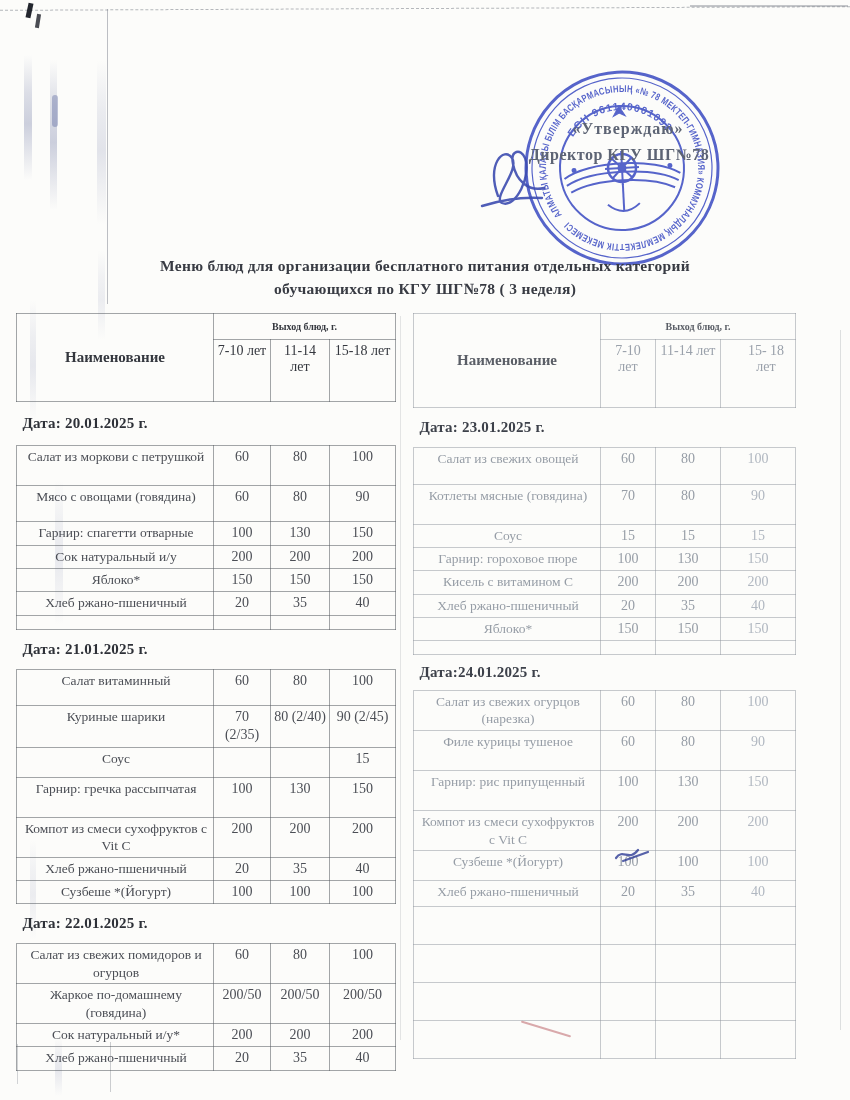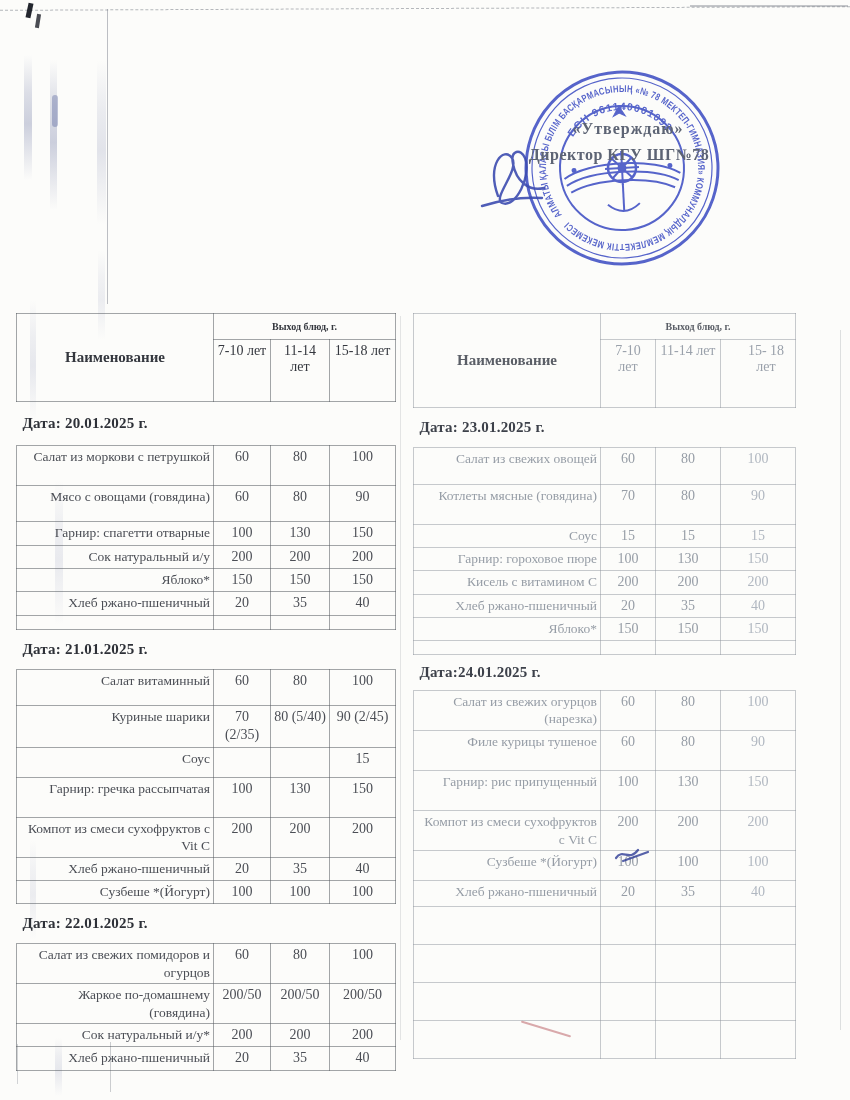--- a/index.html
+++ b/index.html
@@ -47,21 +47,21 @@
 
   
   .tbl-wrap{position:absolute;top:313px;}
   .tw-left{left:16px;width:379px;}
   .tw-right{left:413px;width:382px;}
   table{border-collapse:collapse;table-layout:fixed;width:100%;}
   td,th{vertical-align:top;padding:2px 3px;overflow:hidden;}
   th.hname{vertical-align:middle;text-align:center;font-size:15px;}
   th.hgroup{text-align:center;font-size:10px;vertical-align:middle;}
   th.sub{font-weight:normal;font-size:14px;text-align:center;padding-top:3px;}
-  td.nm{text-align:right;font-size:13.5px;padding-left:5px;line-height:1.3;}
+  td.nm{text-align:center;font-size:13.5px;padding-left:5px;line-height:1.3;}
   td.val{text-align:center;font-size:14px;line-height:1.3;}
   td.date{border-left:none !important;border-right:none !important;
     font-weight:bold;font-size:15px;vertical-align:middle;padding-left:6px;letter-spacing:.2px;}
   
   .t-left td,.t-left th{border:1px solid rgba(88,93,99,.55);}
   .t-left{color:#4b4e55;}
   .t-left td.date{color:#2e3138;}
   .t-left th{color:#34373e;}
   
   .t-right td,.t-right th{border:1px solid rgba(143,150,158,.5);}
@@ -135,20 +135,24 @@
 
   <div class="approval-line appr1">«Утверждаю»</div>
   <div class="approval-line appr2">Директор КГУ ШГ№78</div>
   <svg class="signature" viewBox="0 0 132 86">
     <g stroke="#3d4cb0" stroke-width="2.4" fill="none" opacity="0.9" stroke-linecap="round">
       <path d="M30,60 C18,28 36,10 44,22 C52,34 24,62 34,67 C48,73 64,38 57,22 C53,12 42,14 45,28 C48,44 60,56 76,52"></path>
       <path d="M14,70 C36,63 58,61 74,62"></path>
     </g>
   </svg>
 
+  <div class="title">
+    <div>Меню блюд для организации бесплатного питания отдельных категорий</div>
+    <div>обучающихся по КГУ ШГ№78 ( 3 неделя)</div>
+  </div>
 
   <div class="tbl-wrap tw-left" id="table-left">
       <table class="t-left">
         <colgroup>
           <col style="width: 197px;">
           <col style="width: 57px;">
           <col style="width: 59px;">
           <col style="width: 66px;">
         </colgroup>
         <tbody>
@@ -211,21 +215,21 @@
           </tr>
           <tr style="height: 36px; margin-left: 21px;">
             <td class="nm">Салат витаминный</td>
             <td class="val">60</td>
             <td class="val">80</td>
             <td class="val">100</td>
           </tr>
           <tr style="height: 42px;">
             <td class="nm">Куриные шарики</td>
             <td class="val">70 (2/35)</td>
-            <td class="val">80 (5/40)</td>
+            <td class="val">80 (2/40)</td>
             <td class="val">90 (2/45)</td>
           </tr>
           <tr style="height: 30px;">
             <td class="nm">Соус</td>
             <td class="val"></td>
             <td class="val"></td>
             <td class="val">15</td>
           </tr>
           <tr style="height: 40px;">
             <td class="nm">Гарнир: гречка рассыпчатая</td>

